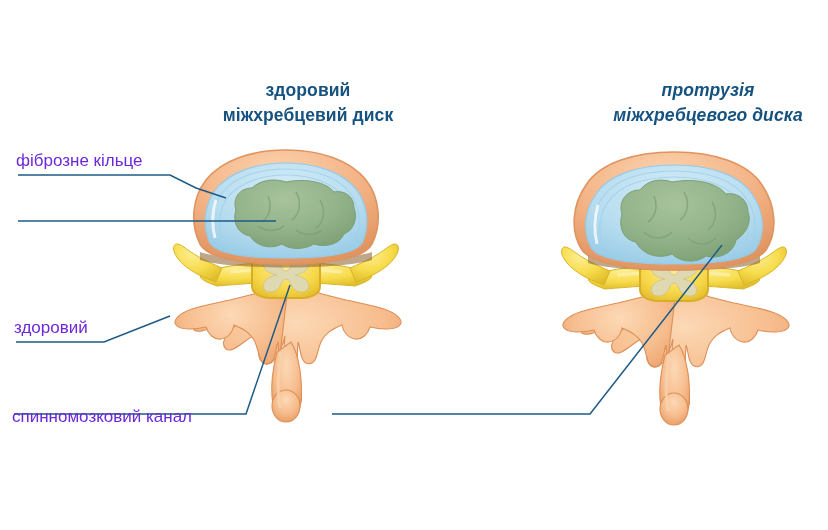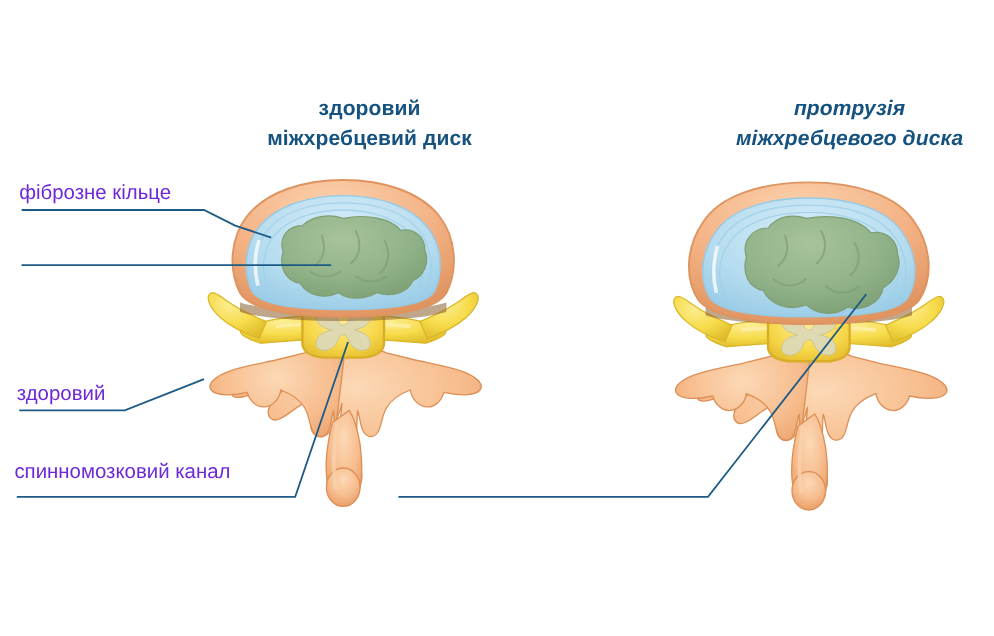--- a/index.html
+++ b/index.html
@@ -41,21 +41,21 @@
   .lbl {
     position: absolute;
     font-size: 17px;
     color: #6d28d9;
     line-height: 1.25;
     white-space: nowrap;
   }
   #lab-annulus  { left: 16px;  top: 150px; }
   #lab-nucleus  { left: 16px;  top: 196px; }
   #lab-vertebra { left: 14px;  top: 317px; }
-  #lab-canal    { left: 12px;  top: 382px; }
+  #lab-canal    { left: 12px;  top: 406px; }
   #lab-compress { left: 330px; top: 390px; }
 </style>
 </head>
 <body>
 
 <div id="stage">
 
   <svg id="art" viewBox="0 0 828 530" xmlns="http://www.w3.org/2000/svg">
     <defs>
       <radialGradient id="gBoneL" cx="50%" cy="30%" r="75%">

